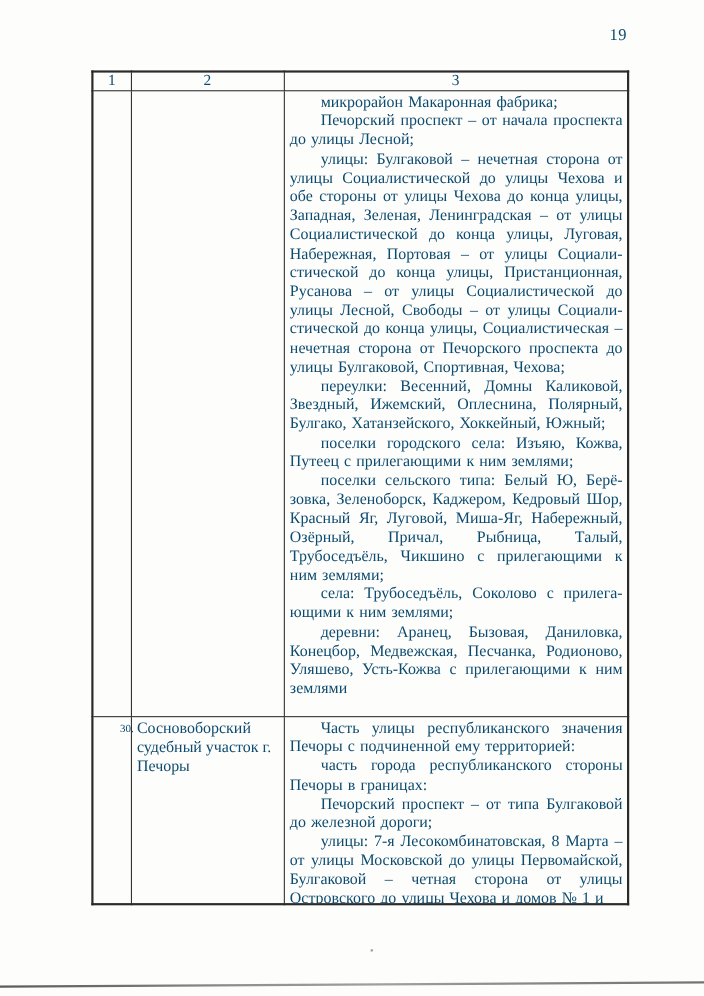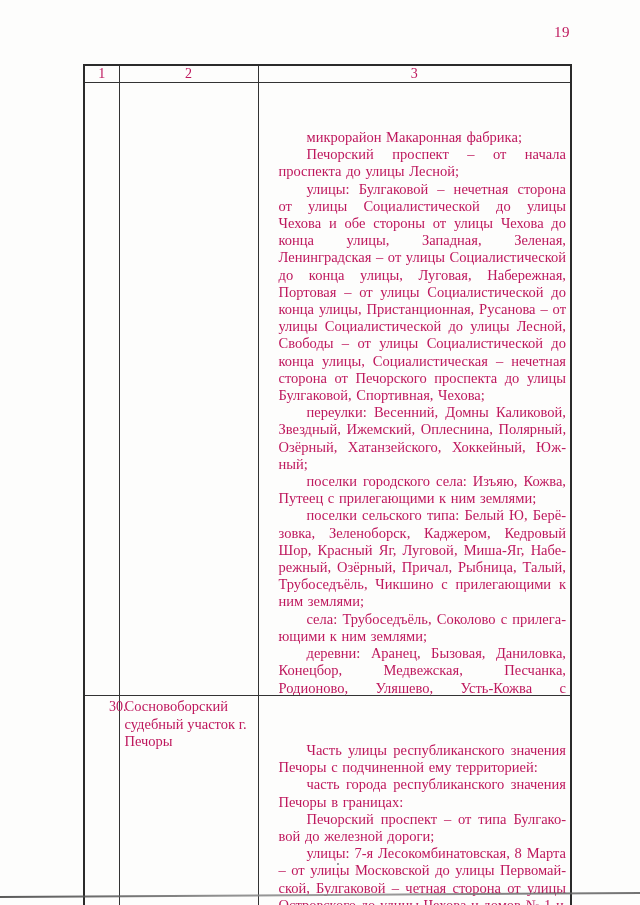--- a/index.html
+++ b/index.html
@@ -5,21 +5,21 @@
   html, body {
     margin: 0; padding: 0;
     background: #ffffff;
     font-family: "Liberation Serif", "DejaVu Serif", serif;
   }
   .page {
     position: relative;
     width: 640px; height: 905px;
     background: #fdfdfc;
     overflow: hidden;
-    color: #be185d;
+    color: #0c4a6e;
   }
   .page-number {
     position: absolute;
     top: 24px; right: 70px;
     font-size: 15px;
     letter-spacing: 0.5px;
   }
   table.court-table {
     position: absolute;
     left: 83px; top: 64px;
@@ -36,31 +36,31 @@
   .header-row td {
     height: 15px;
     text-align: center;
     font-size: 14px;
     line-height: 15px;
     padding: 0 0 1px 0;
   }
   .cell-clip { overflow: hidden; }
   .clip-big { height: 566px; }
   .clip-small { height: 167px; }
-  .desc-pad { padding: 2px 4px 0 20px; margin-top: 44px; }
+  .desc-pad { padding: 2px 4px 0 5px; }
   .para {
     margin: 0;
     font-size: 14.5px;
     line-height: 17.2px;
     text-align: justify;
     text-indent: 28px;
     word-spacing: 1px;
   }
   .row-num {
-    font-size: 14px;
+    font-size: 10px;
     line-height: 17.2px;
     text-align: center;
     padding-top: 2px;
     padding-left: 24px;
   }
   .court-name {
     font-size: 14.5px;
     line-height: 17.6px;
     padding: 2px 4px 0 5px;
   }
@@ -103,40 +103,40 @@
       </tr>
 
       <tr>
         <td></td>
         <td></td>
         <td>
           <div class="cell-clip clip-big desc-pad">
               <p class="para">микрорайон Макаронная фабрика;</p>
               <p class="para">Печорский проспект – от начала проспек­та до улицы Лесной;</p>
               <p class="para">улицы: Булгаковой – нечетная сторона от улицы Социалистической до улицы Чехова и обе стороны от улицы Чехова до конца улицы, Западная, Зеленая, Ленинградская – от улицы Социалистической до конца улицы, Луговая, Набережная, Портовая – от улицы Социали­стической до конца улицы, Пристанционная, Русанова – от улицы Социалистической до улицы Лесной, Свободы – от улицы Социали­стической до конца улицы, Социалистическая – нечетная сторона от Печорского проспекта до улицы Булгаковой, Спортивная, Чехова;</p>
-              <p class="para">переулки: Весенний, Домны Каликовой, Звездный, Ижемский, Оплеснина, Полярный, Озёрный, Хатанзейского, Хоккейный, Юж­ный;</p>
+              <p class="para">переулки: Весенний, Домны Каликовой, Звездный, Ижемский, Оплеснина, Полярный, Булгако, Хатанзейского, Хоккейный, Юж­ный;</p>
               <p class="para">поселки городского села: Изъяю, Кожва, Путеец с прилегающими к ним землями;</p>
               <p class="para">поселки сельского типа: Белый Ю, Берё­зовка, Зеленоборск, Каджером, Кедровый Шор, Красный Яг, Луговой, Миша-Яг, Набе­режный, Озёрный, Причал, Рыбница, Талый, Трубоседъёль, Чикшино с прилегающими к ним землями;</p>
               <p class="para">села: Трубоседъёль, Соколово с прилега­ющими к ним землями;</p>
               <p class="para">деревни: Аранец, Бызовая, Даниловка, Конецбор, Медвежская, Песчанка, Родионово, Уляшево, Усть-Кожва с прилегающими к ним землями</p>
             </div>
         </td>
       </tr>
 
       <tr>
         <td>
           <div class="row-num">30.</div>
         </td>
         <td>
           <div class="court-name">Сосновоборский судебный участок г. Печоры</div>
         </td>
         <td>
           <div class="cell-clip clip-small desc-pad">
               <p class="para">Часть улицы республиканского значения Печоры с подчиненной ему территорией:</p>
-              <p class="para">часть города республиканского значения Печоры в границах:</p>
+              <p class="para">часть города республиканского стороны Печоры в границах:</p>
               <p class="para">Печорский проспект – от типа Булгако­вой до железной дороги;</p>
               <p class="para">улицы: 7-я Лесокомбинатовская, 8 Марта – от улицы Московской до улицы Первомай­ской, Булгаковой – четная сторона от улицы Островского до улицы Чехова и домов № 1 и</p>
             </div>
         </td>
       </tr>
     </tbody>
   </table>
 
   <div class="scan-dot"></div>
   <div class="scan-line"></div>

